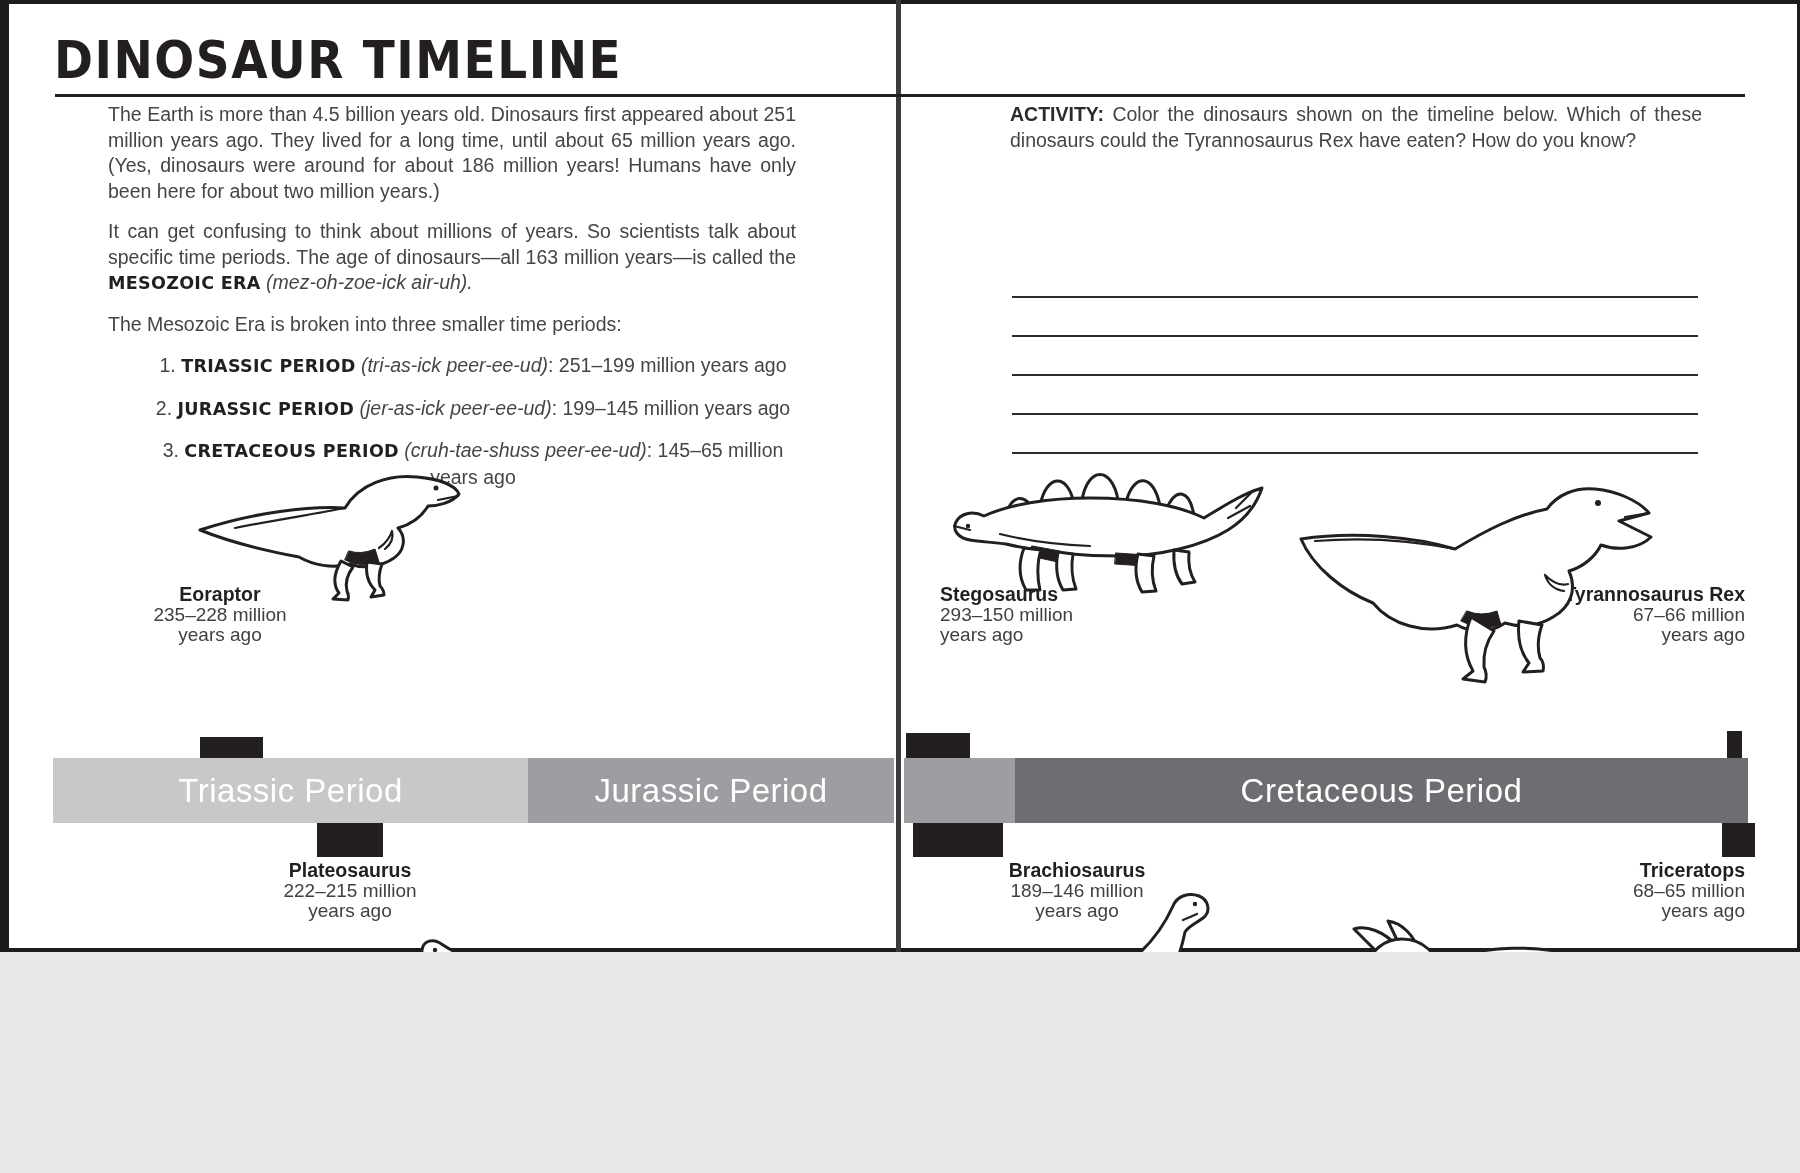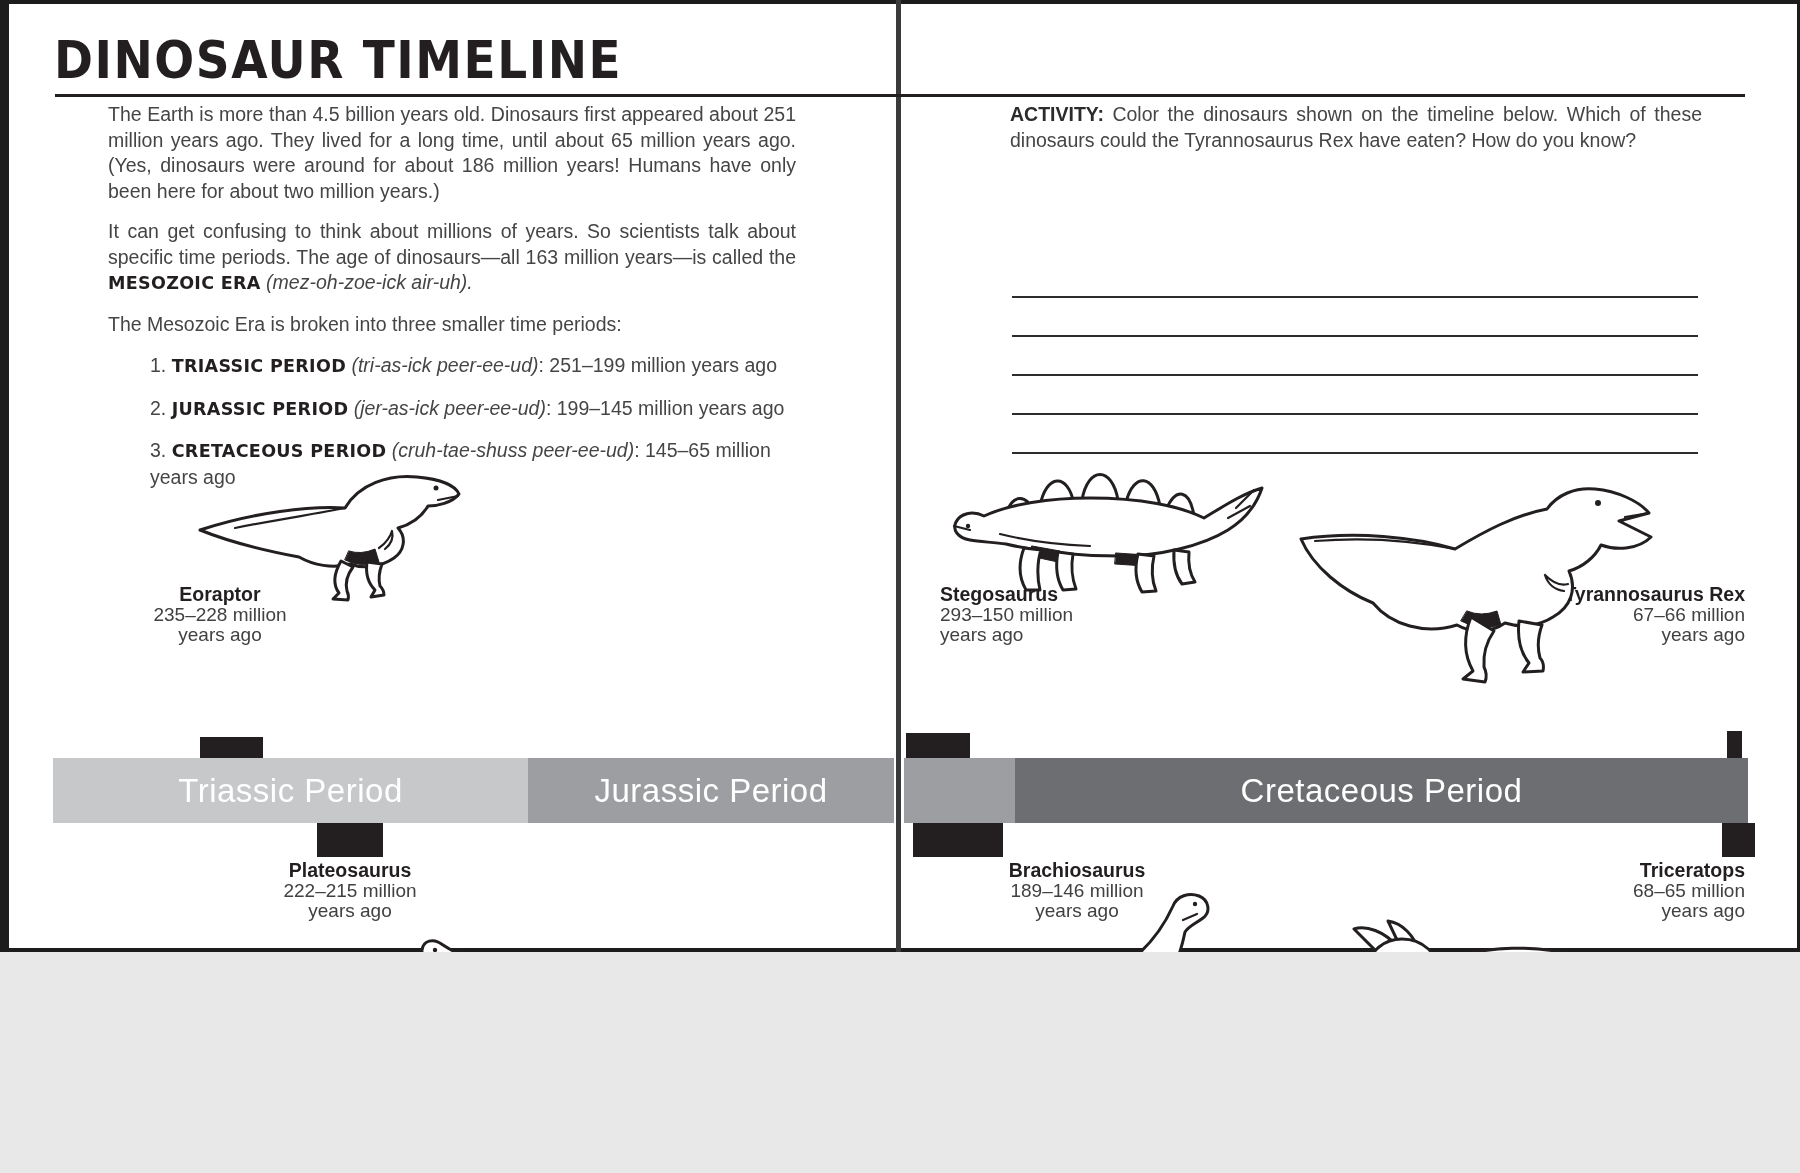--- a/index.html
+++ b/index.html
@@ -24,21 +24,21 @@
   
   .col{position:absolute;font-size:19.5px;line-height:25.5px;}
   #left-col{left:108px;top:102px;width:688px;}
   #right-col{left:1010px;top:102px;width:692px;}
   .para{margin:0 0 15px 0;text-align:justify;}
   .para.nojust{text-align:left;}
   .chunk{font-family:"DejaVu Sans",sans-serif;font-weight:900;font-size:0.9em;letter-spacing:.3px;color:#231f20;}
   .pron{font-style:italic;}
   .bold-label{font-weight:bold;color:#2b2b2d;}
   #period-list{margin-top:4px;padding-left:42px;}
-  .list-item{margin:16px 0 14px 0;text-align:left;}
+  .list-item{margin:16px 0 14px 0;text-align:center;}
   
   .wline{position:absolute;left:1012px;width:686px;height:2px;background:#2c2c2e;}
   
   .bar{position:absolute;top:758px;height:65px;display:flex;align-items:center;justify-content:center;}
   .bar-label{color:#ffffff;font-size:33px;font-weight:400;letter-spacing:.5px;}
   #bar-triassic{left:53px;width:475px;background:#c7c8ca;}
   #bar-jurassic{left:528px;width:366px;background:#9d9ea1;}
   #bar-jurassic-stub{left:904px;width:111px;background:#9d9ea1;}
   #bar-cretaceous{left:1015px;width:733px;background:#6d6e71;}
   

